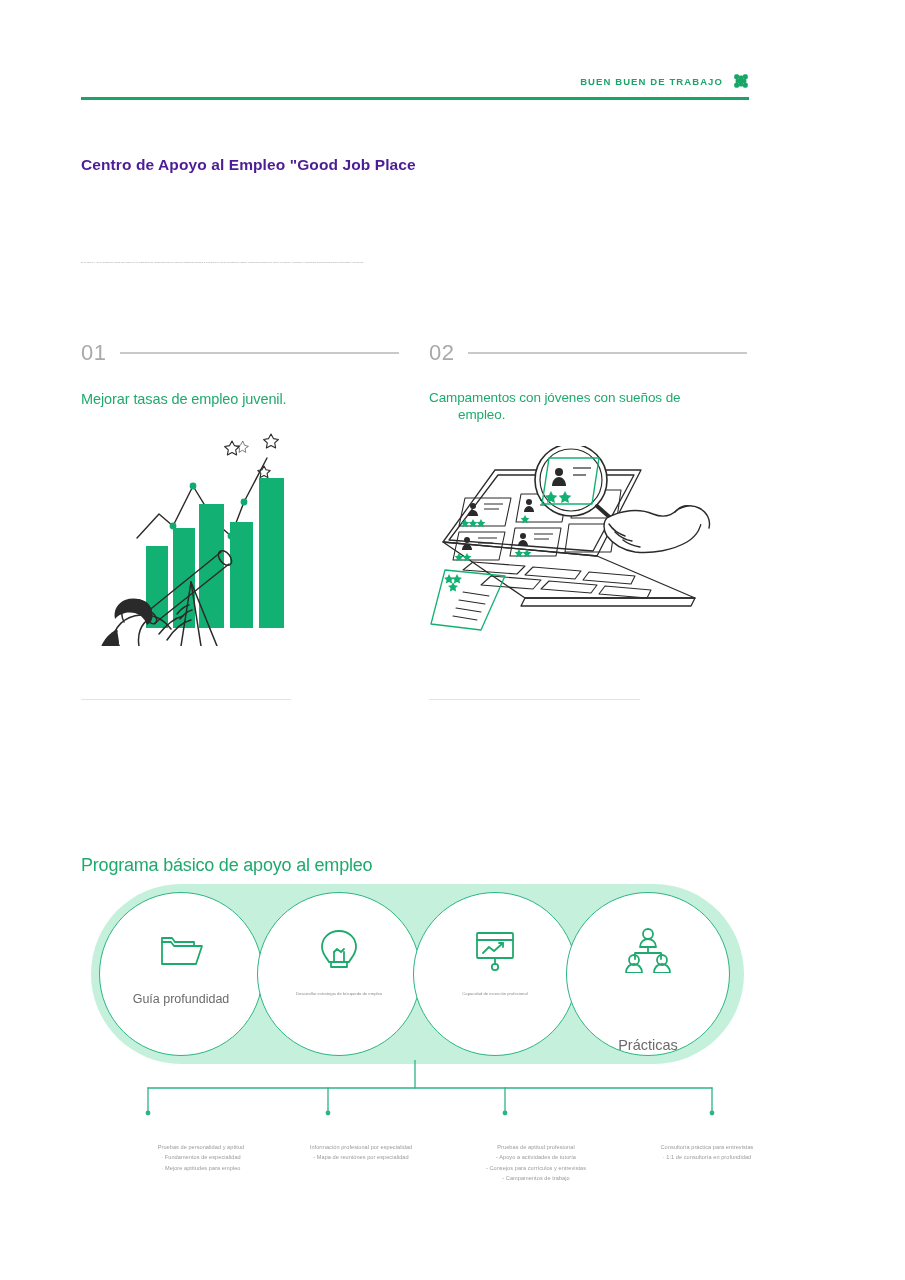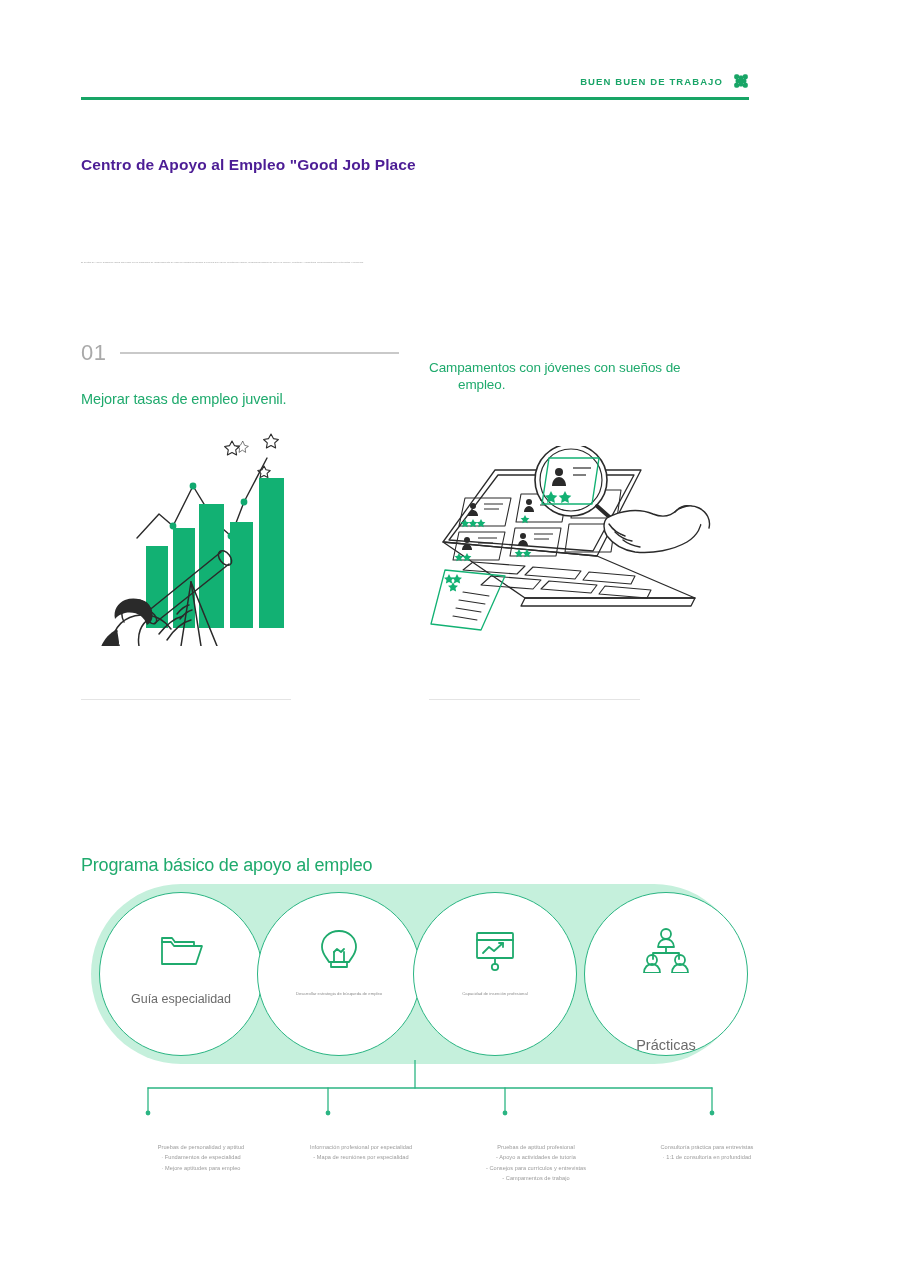--- a/index.html
+++ b/index.html
@@ -169,21 +169,21 @@
     border: 1.4px solid #2bb583;
     box-sizing: border-box;
     display: flex;
     flex-direction: column;
     align-items: center;
     justify-content: flex-start;
   }
   .circle-1 { left: 99px; }
   .circle-2 { left: 257px; }
   .circle-3 { left: 413px; }
-  .circle-4 { left: 584px; gap: 47px; }
+  .circle-4 { left: 566px; gap: 47px; }
 
   .circle-icon {
     margin-top: 34px;
     height: 48px;
     display: flex;
     align-items: center;
     justify-content: center;
   }
   .circle-label {
     margin-top: 16px;
@@ -320,20 +320,24 @@
         </g>
 
         <path d="M44 174 c12 -4 24 1 27 11 c2 7 -1 12 -5 14 c-3 -9 -11 -14 -22 -12 c-4 1 -8 3 -10 6 c-2 -9 3 -16 10 -19 z" fill="#2a2a2a"></path>
         <path d="M36 203 c-9 5 -15 13 -17 21 c-2 8 5 14 11 10 c6 -4 8 -12 8 -18 z" fill="#2a2a2a"></path>
       </svg>
     </div>
     <div class="col-footer-rule"></div>
   </div>
 
   <div class="col col-2">
+    <div class="col-num-row">
+      <span class="col-num">02</span>
+      <span class="col-num-rule"></span>
+    </div>
     <div class="col-heading">
       <span>Campamentos con jóvenes con sueños de</span>
       <span class="l2">empleo.</span>
     </div>
 
     <div class="col-illus">
       <svg width="318" height="200" viewBox="0 0 318 200">
         <g fill="none" stroke="#2a2a2a" stroke-width="1.3" stroke-linecap="round" stroke-linejoin="round">
 
           <path d="M14 96 L66 24 L212 24 L168 110 Z"></path>
@@ -442,21 +446,21 @@
   <div class="pill"></div>
 
   <div class="circle circle-1">
     <span class="circle-icon">
       <svg width="46" height="40" viewBox="0 0 46 40" fill="none" stroke="#1faa6d" stroke-width="1.8" stroke-linejoin="round" stroke-linecap="round">
         <path d="M4 11 L4 33 L38 33 L44 15 L16 15 L13 11 Z"></path>
         <path d="M4 11 L4 7 L14 7 L17 11"></path>
         <path d="M17 11 L36 11 L36 15"></path>
       </svg>
     </span>
-    <span class="circle-label big">Guía especialidad</span>
+    <span class="circle-label big">Guía profundidad</span>
   </div>
 
   <div class="circle circle-2">
     <span class="circle-icon">
       <svg width="40" height="46" viewBox="0 0 40 46" fill="none" stroke="#1faa6d" stroke-width="1.8" stroke-linejoin="round" stroke-linecap="round">
         <path d="M20 3 C10 3 3 10 3 19 c0 7 5 11 7 15 l20 0 c2 -4 7 -8 7 -15 c0 -9 -7 -16 -17 -16 z"></path>
         <path d="M12 34 L28 34 L28 39 L12 39 Z"></path>
         <path d="M15 39 L25 39"></path>
         <path d="M15 24 L15 33"></path>
         <path d="M25 24 L25 33"></path>

